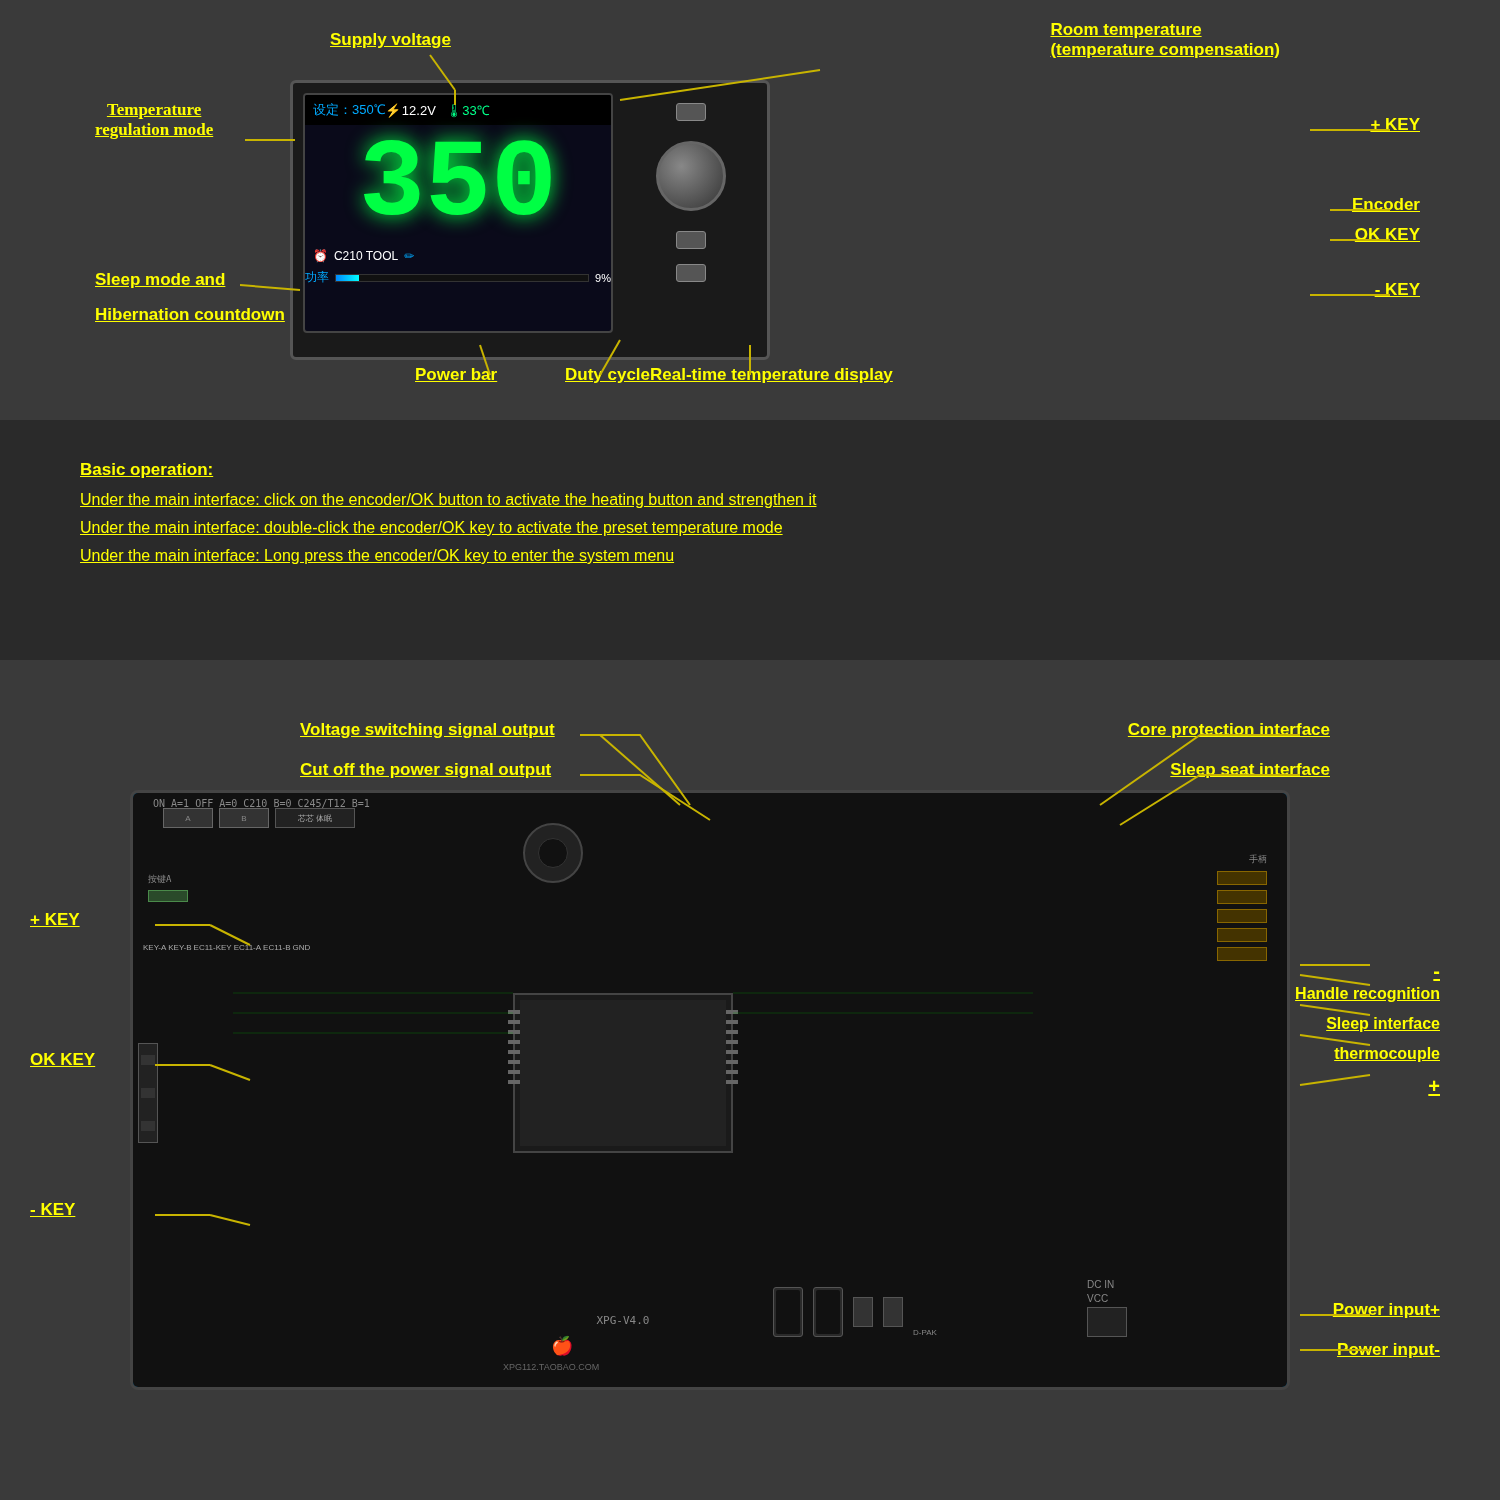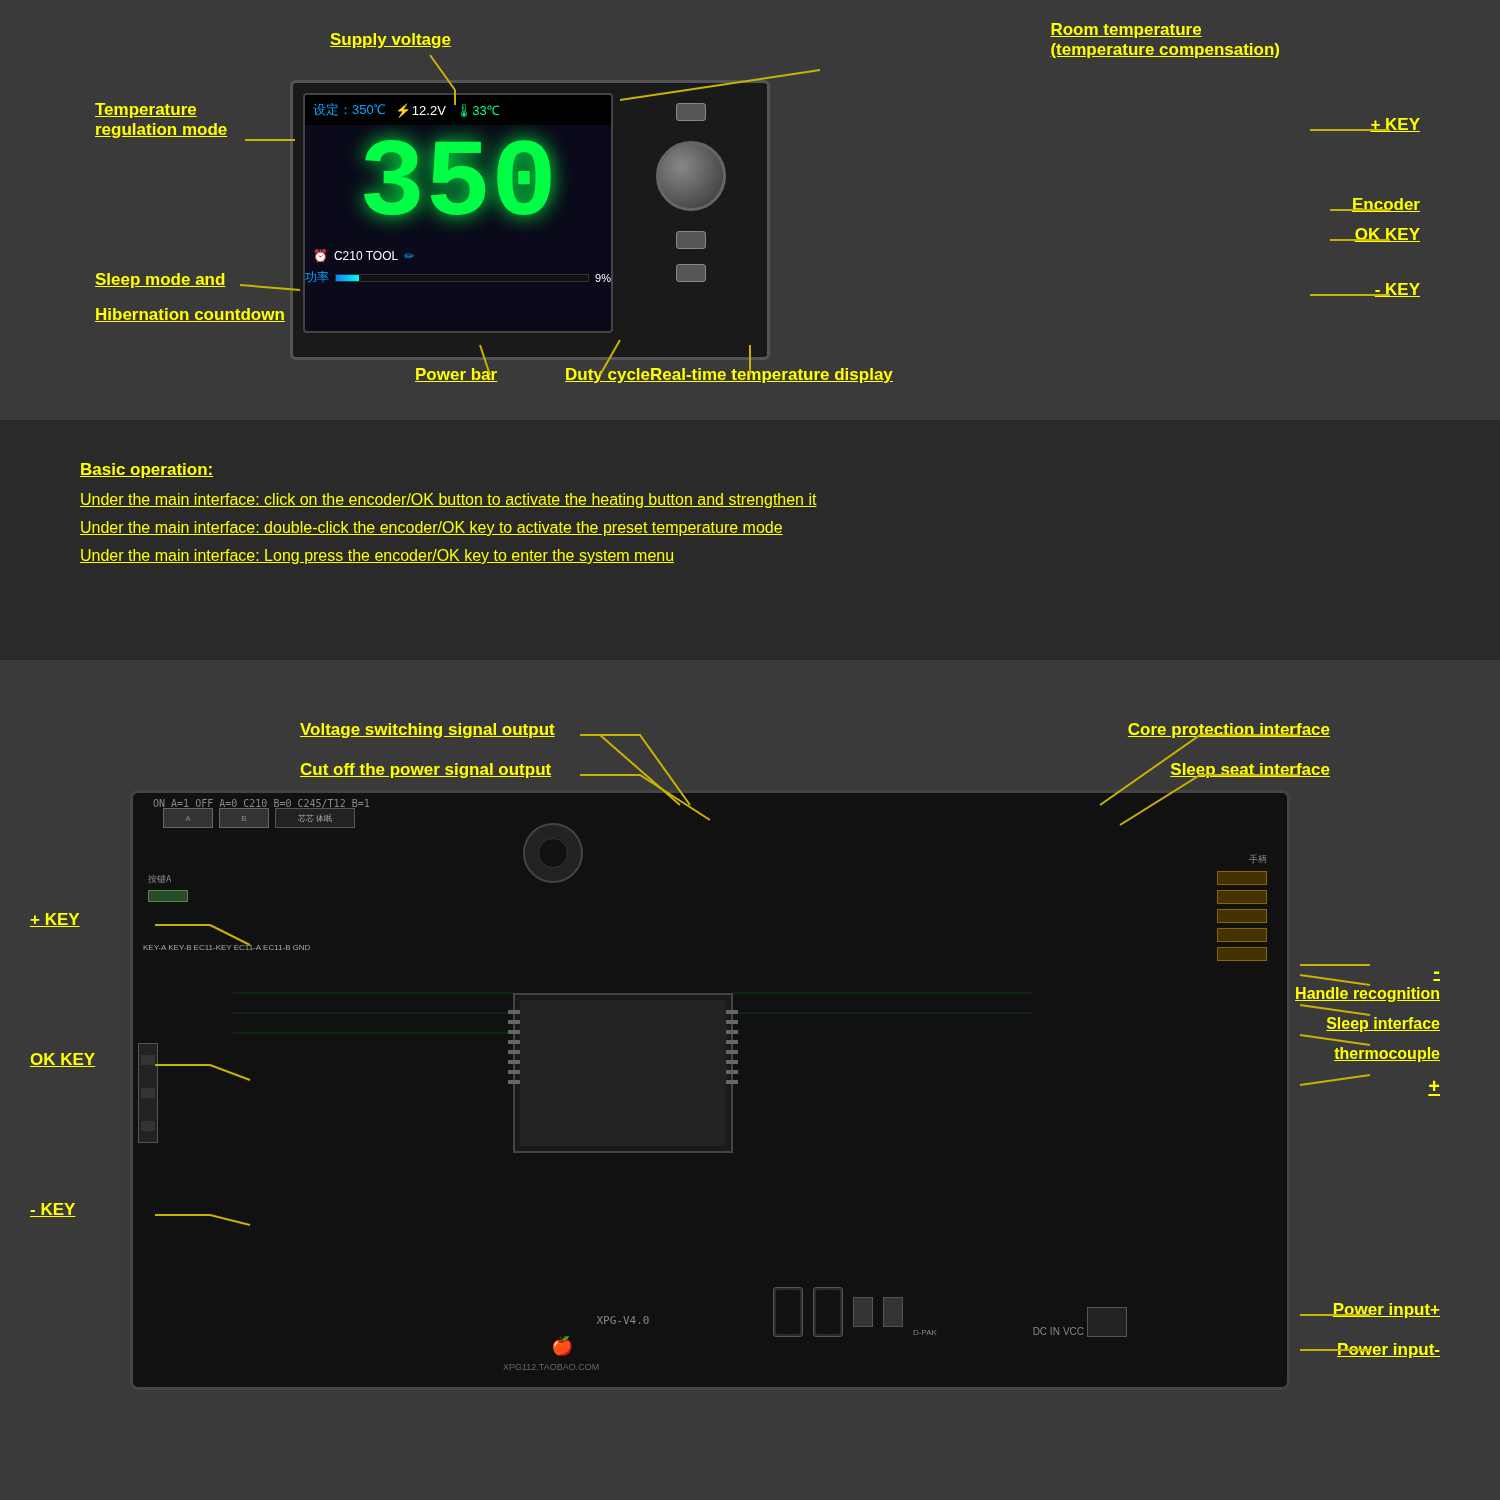--- a/index.html
+++ b/index.html
@@ -50,21 +50,20 @@
       display: flex;
       align-items: center;
       padding: 6px 8px;
       font-size: 13px;
       color: #00aaff;
       background: #000;
     }
 
     .lcd-top-row .set-temp {
       color: #00aaff;
-      margin-right: 10px;
     }
 
     .lcd-top-row .voltage {
       color: #ffffff;
       margin-right: 10px;
     }
 
     .lcd-top-row .room-temp {
       color: #00ff88;
     }
@@ -158,21 +157,22 @@
     .label {
       position: absolute;
       color: #ffff00;
       font-size: 17px;
       font-weight: bold;
       text-decoration: underline;
       white-space: nowrap;
     }
 
     .label.multiline {
-      text-align: left;
+      text-align: center;
+      font-family: Liberation Serif, serif;
     }
 
     
     .annotation-svg {
       position: absolute;
       top: 0;
       left: 0;
       width: 1500px;
       height: 420px;
       pointer-events: none;
@@ -421,21 +421,21 @@
           <div style="margin:2px;background:#111;height:44px;border-radius:2px;"></div>
         </div>
         <div style="width:30px;height:50px;background:#2a2a2a;border:1px solid #555; border-radius:3px;">
           <div style="margin:2px;background:#111;height:44px;border-radius:2px;"></div>
         </div>
         <div style="width:20px;height:30px;background:#333;border:1px solid #555;"></div>
         <div style="width:20px;height:30px;background:#333;border:1px solid #555;"></div>
         <div style="color:#888;font-size:8px;align-self:flex-end;">D-PAK</div>
       </div>
 
-      <div style="position:absolute; bottom:50px; right:160px; display:flex;flex-direction:row;align-items:flex-end;gap:3px;">
+      <div style="position:absolute; bottom:50px; right:160px; display:flex;flex-direction:column;align-items:flex-start;gap:3px;">
         <div style="color:#888;font-size:10px;">DC IN</div>
         <div style="color:#888;font-size:10px;">VCC</div>
         <div style="width:40px;height:30px;background:#222;border:1px solid #555;"></div>
       </div>
 
       <div style="position:absolute; top:60px; right:20px; display:flex;flex-direction:column;gap:5px;">
         <div style="color:#888;font-size:9px;text-align:right;">手柄</div>
         <div style="width:50px;height:14px;background:#443300;border:1px solid #886600;"></div>
         <div style="width:50px;height:14px;background:#443300;border:1px solid #886600;"></div>
         <div style="width:50px;height:14px;background:#443300;border:1px solid #886600;"></div>

